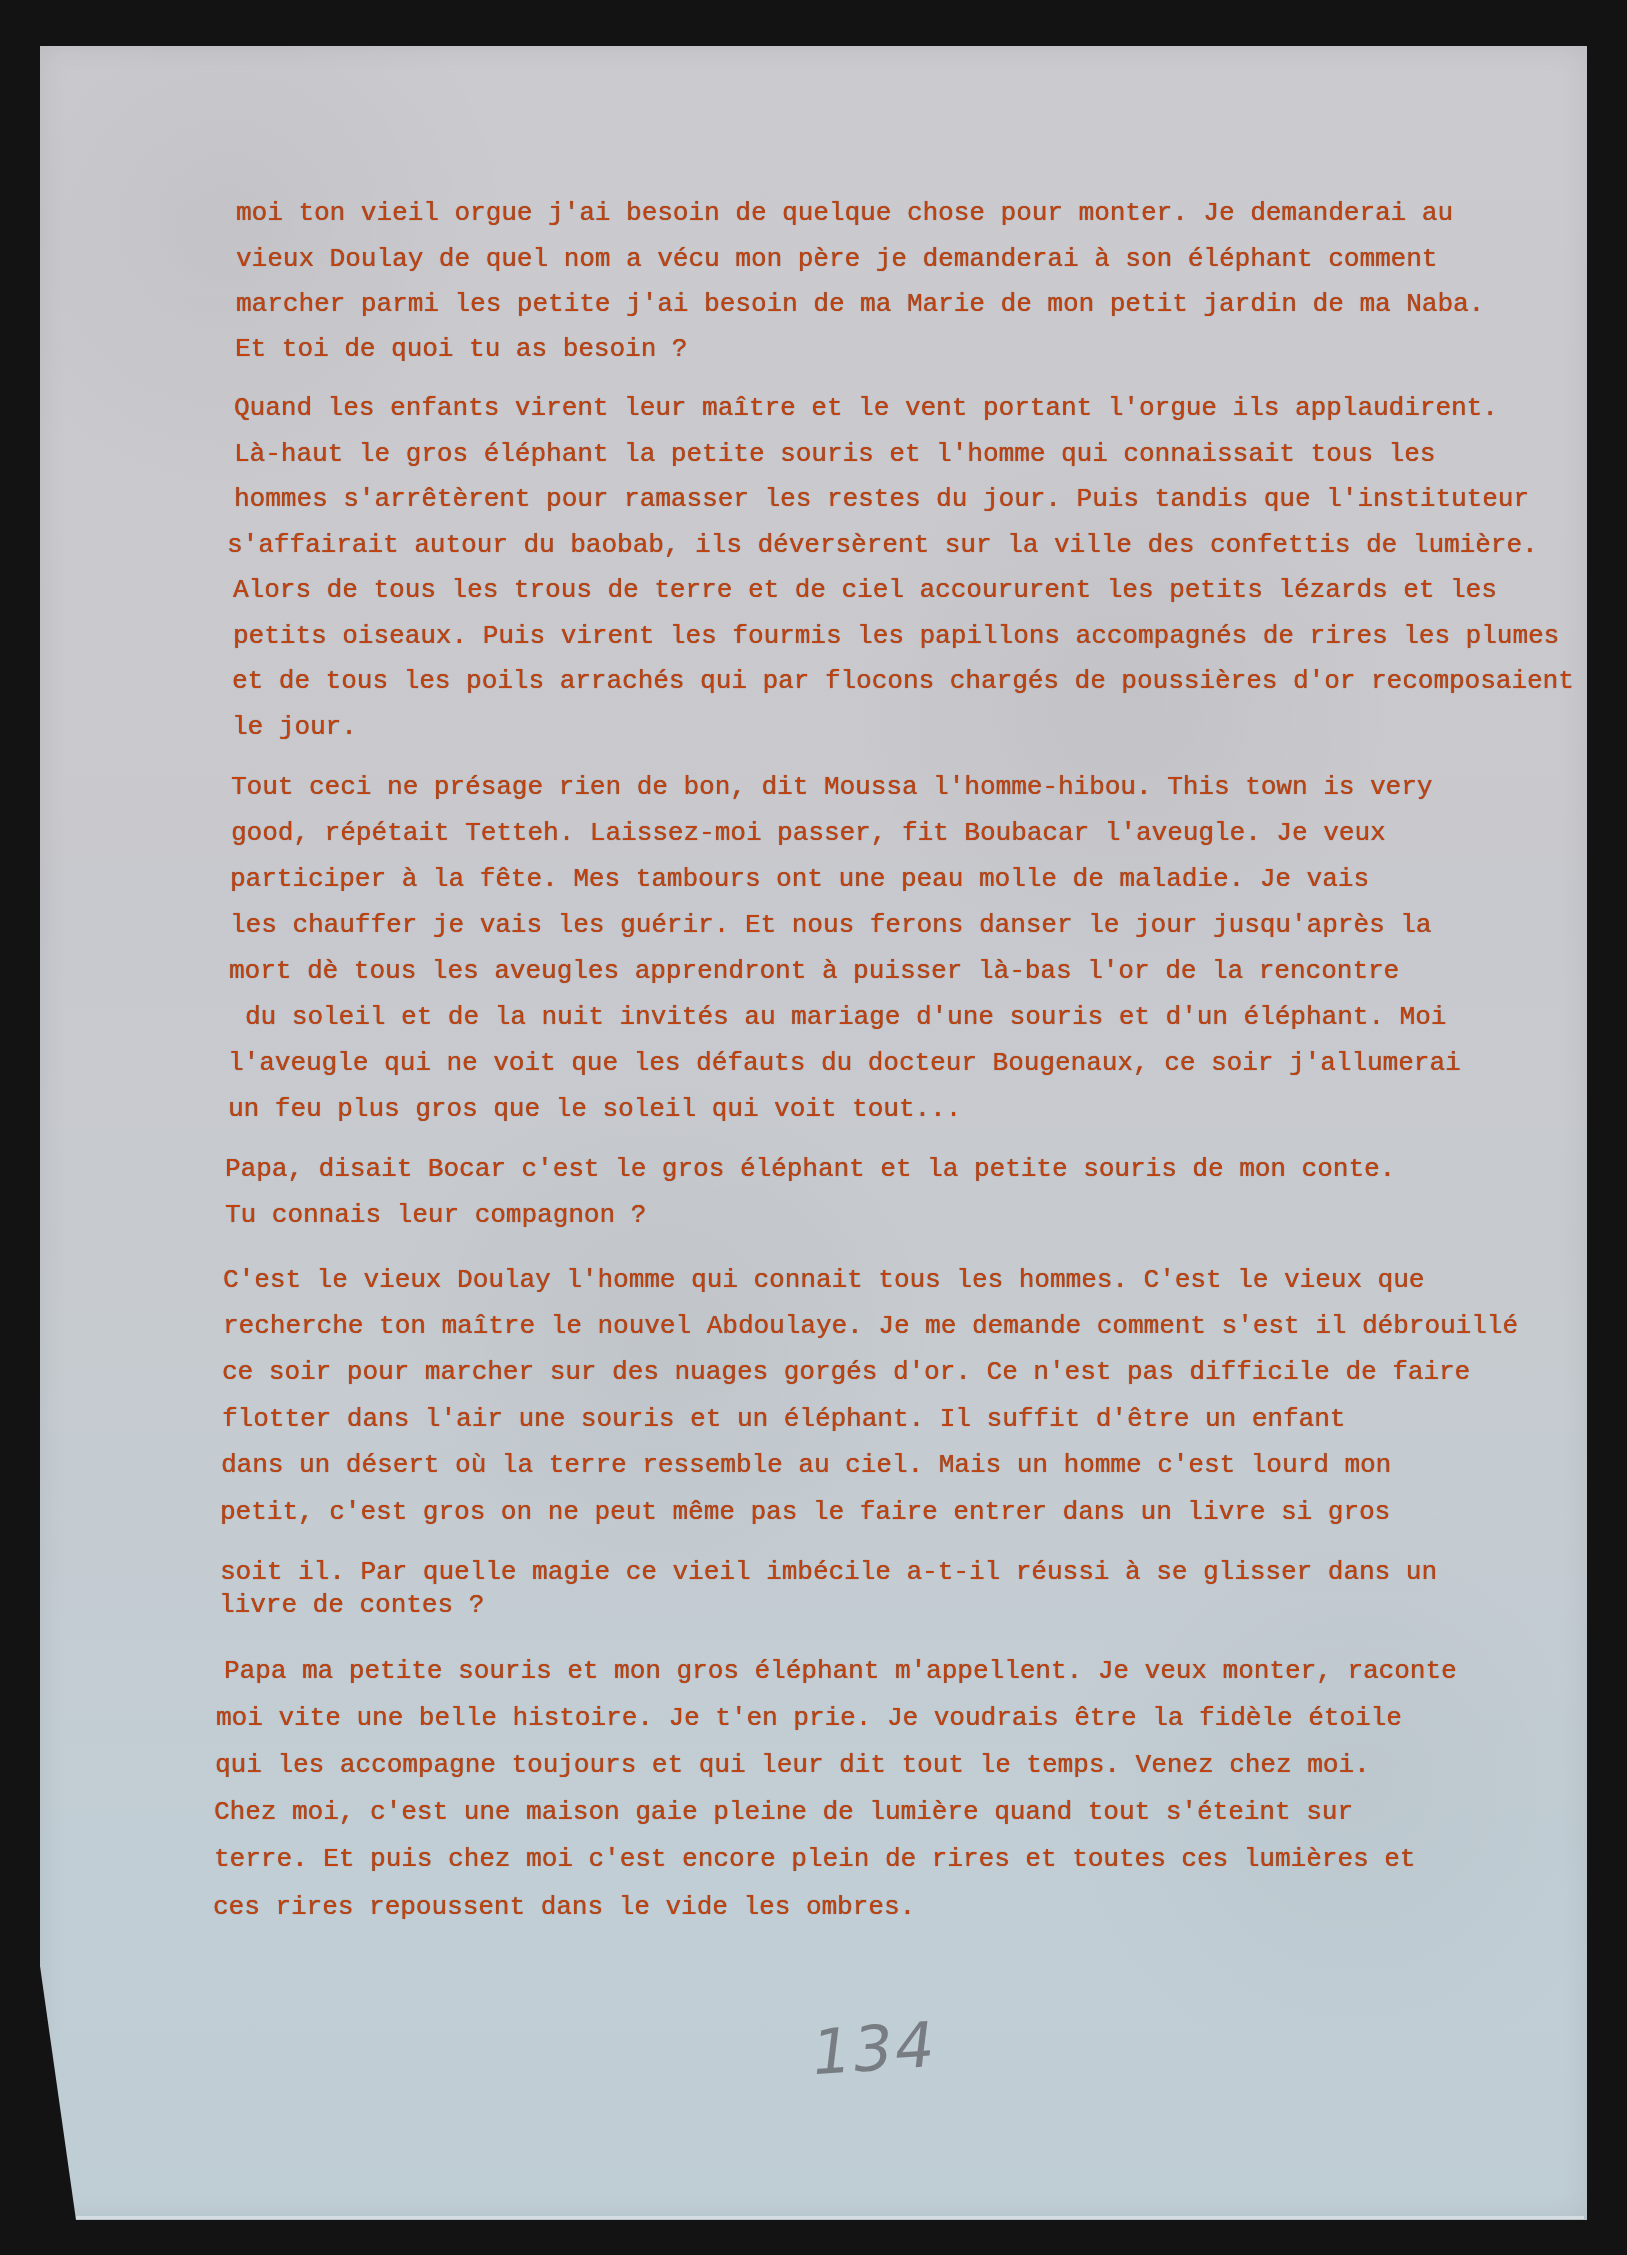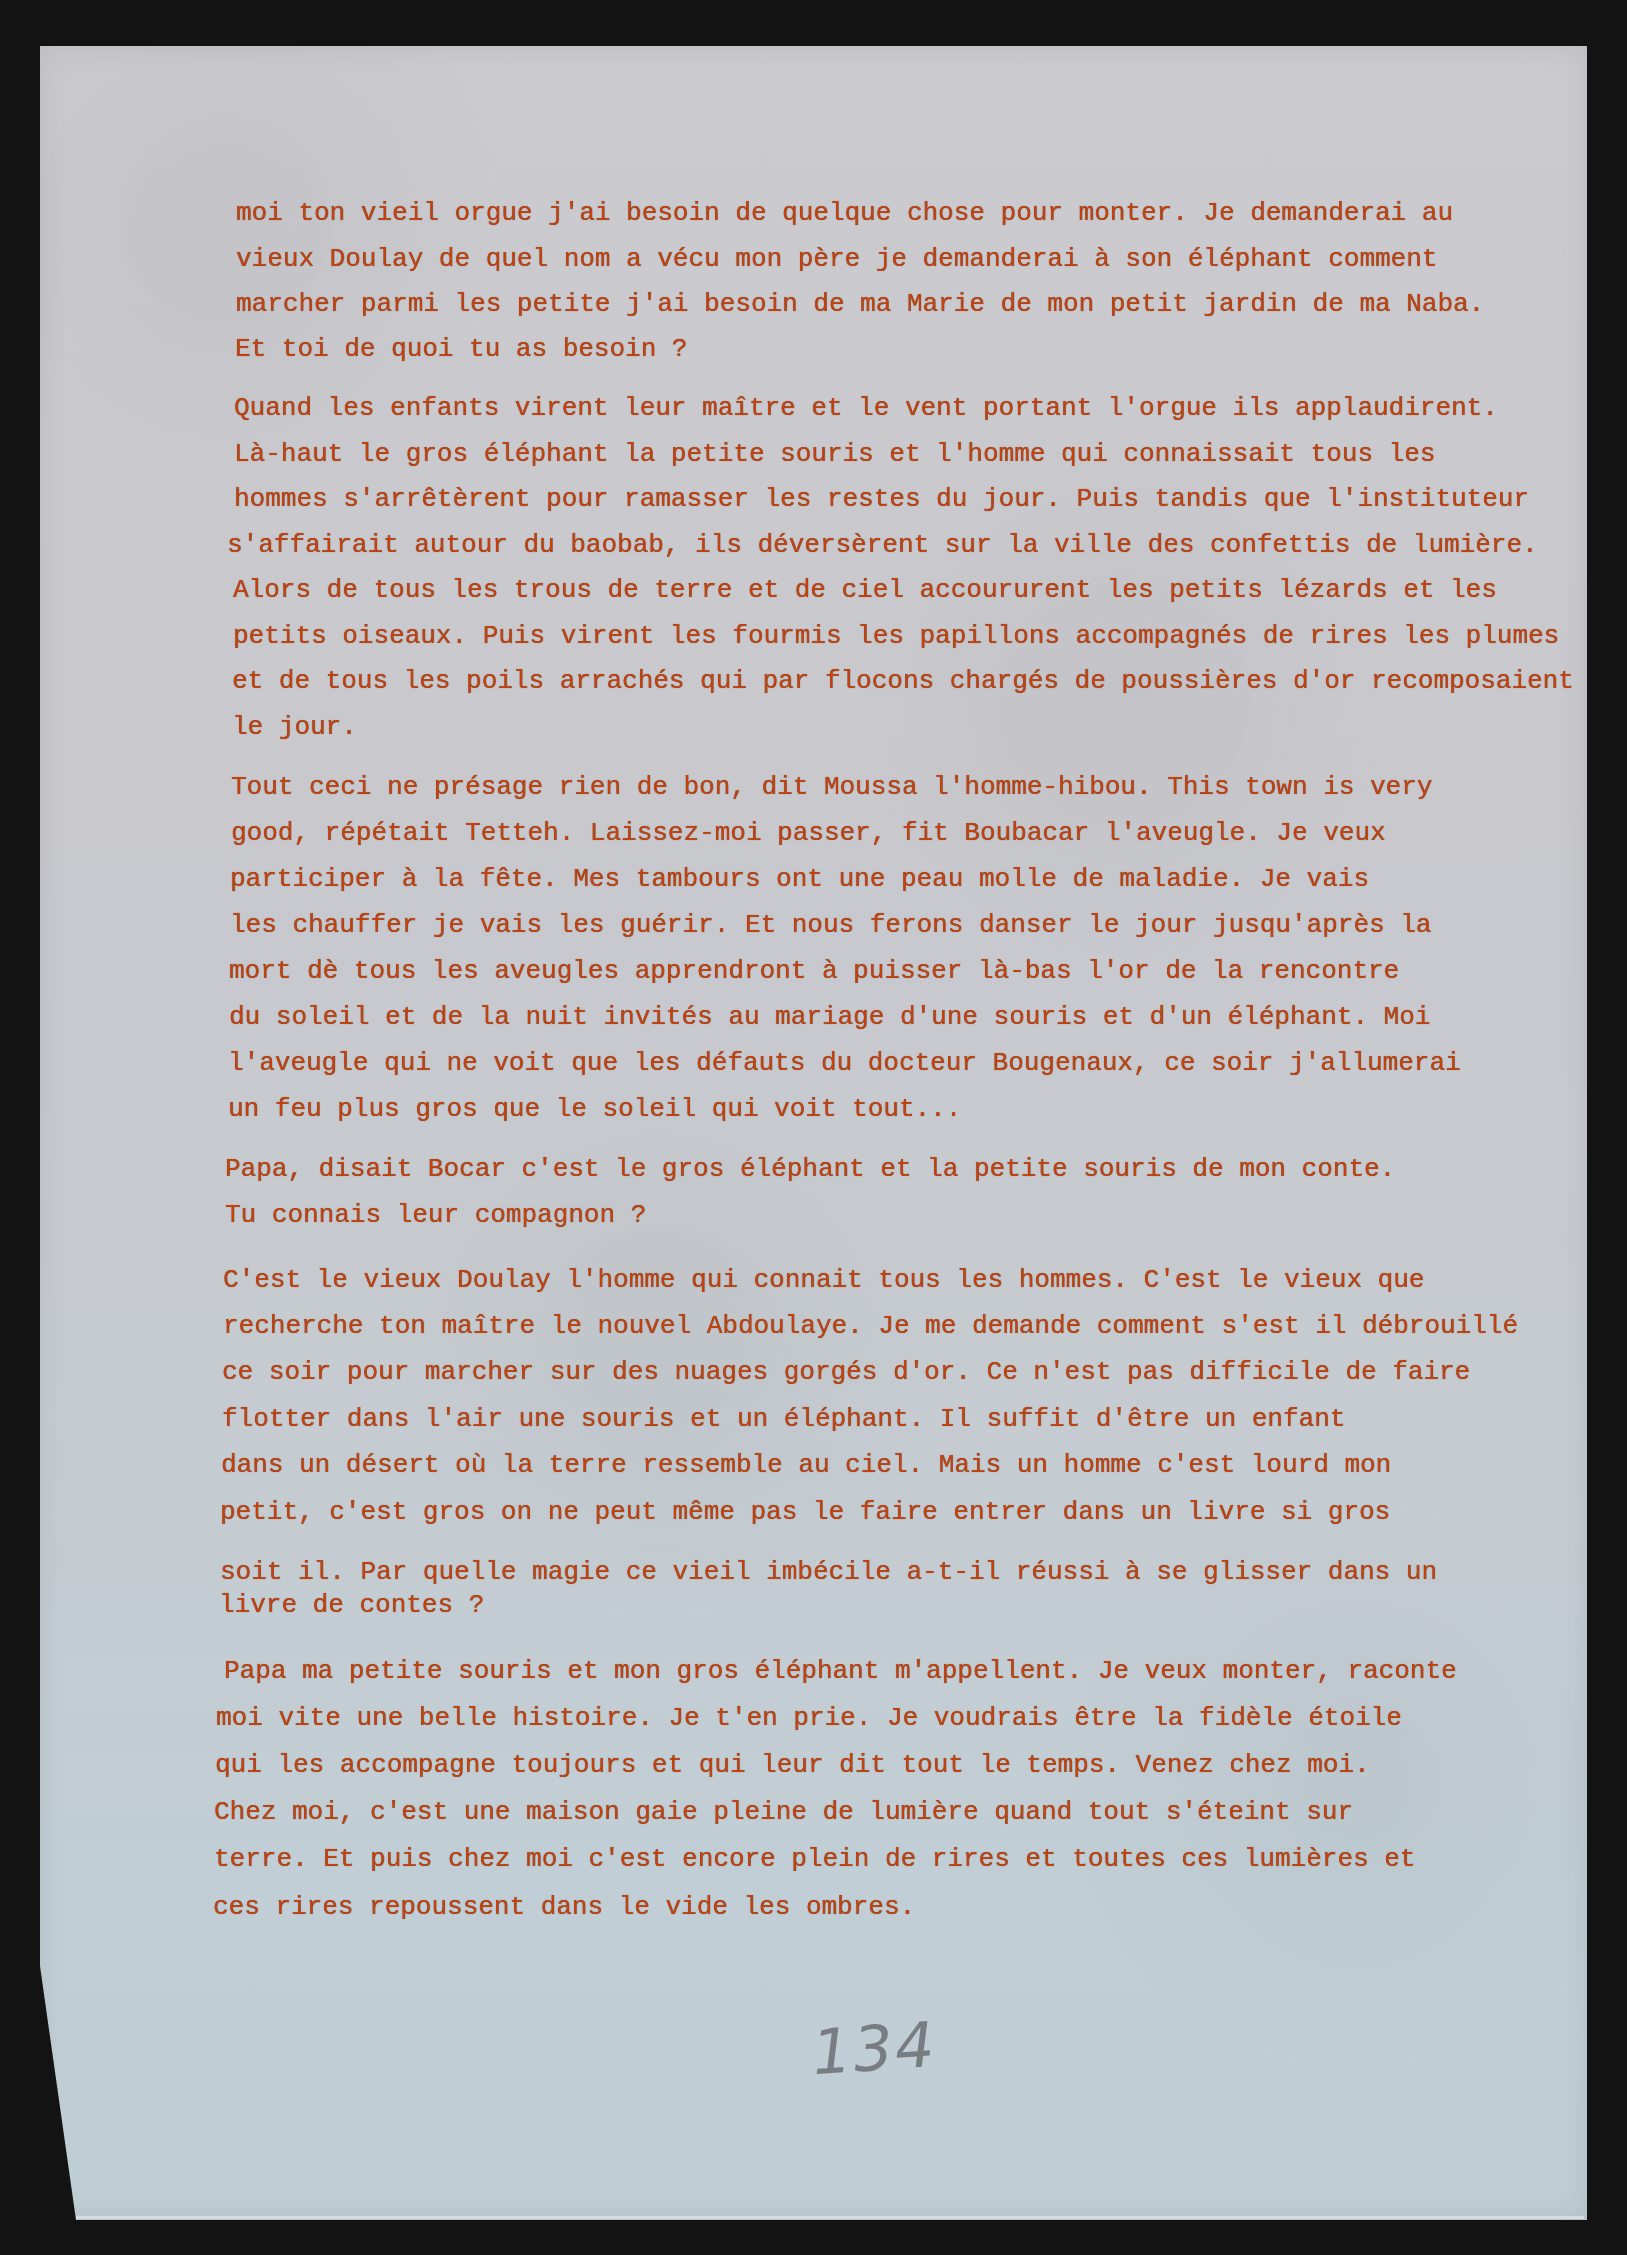--- a/index.html
+++ b/index.html
@@ -80,21 +80,21 @@
     <div class="line" style="left:232px; top:666px;">et de tous les poils arrachés qui par flocons chargés de poussières d'or recomposaient</div>
     <div class="line" style="left:232px; top:712px;">le jour.</div>
   </div>
 
   <div>
     <div class="line" style="left:231px; top:772px;">Tout ceci ne présage rien de bon, dit Moussa l'homme-hibou. This town is very</div>
     <div class="line" style="left:231px; top:818px;text-align:center;">good, répétait Tetteh. Laissez-moi passer, fit Boubacar l'aveugle. Je veux</div>
     <div class="line" style="left:230px; top:864px;">participer à la fête. Mes tambours ont une peau molle de maladie. Je vais</div>
     <div class="line" style="left:230px; top:910px;">les chauffer je vais les guérir. Et nous ferons danser le jour jusqu'après la</div>
     <div class="line" style="left:229px; top:956px;">mort dè tous les aveugles apprendront à puisser là-bas l'or de la rencontre</div>
-    <div class="line" style="left:229px; top:1002px;">du soleil et de la nuit invités au mariage d'une souris et d'un éléphant. Moi</div>
+    <div class="line" style="left:245px; top:1002px;">du soleil et de la nuit invités au mariage d'une souris et d'un éléphant. Moi</div>
     <div class="line" style="left:228px; top:1048px;">l'aveugle qui ne voit que les défauts du docteur Bougenaux, ce soir j'allumerai</div>
     <div class="line" style="left:228px; top:1094px;">un feu plus gros que le soleil qui voit tout...</div>
   </div>
 
   <div>
     <div class="line" style="left:225px; top:1154px;">Papa, disait Bocar c'est le gros éléphant et la petite souris de mon conte.</div>
     <div class="line" style="left:225px; top:1200px;">Tu connais leur compagnon ?</div>
   </div>
 
   <div>

